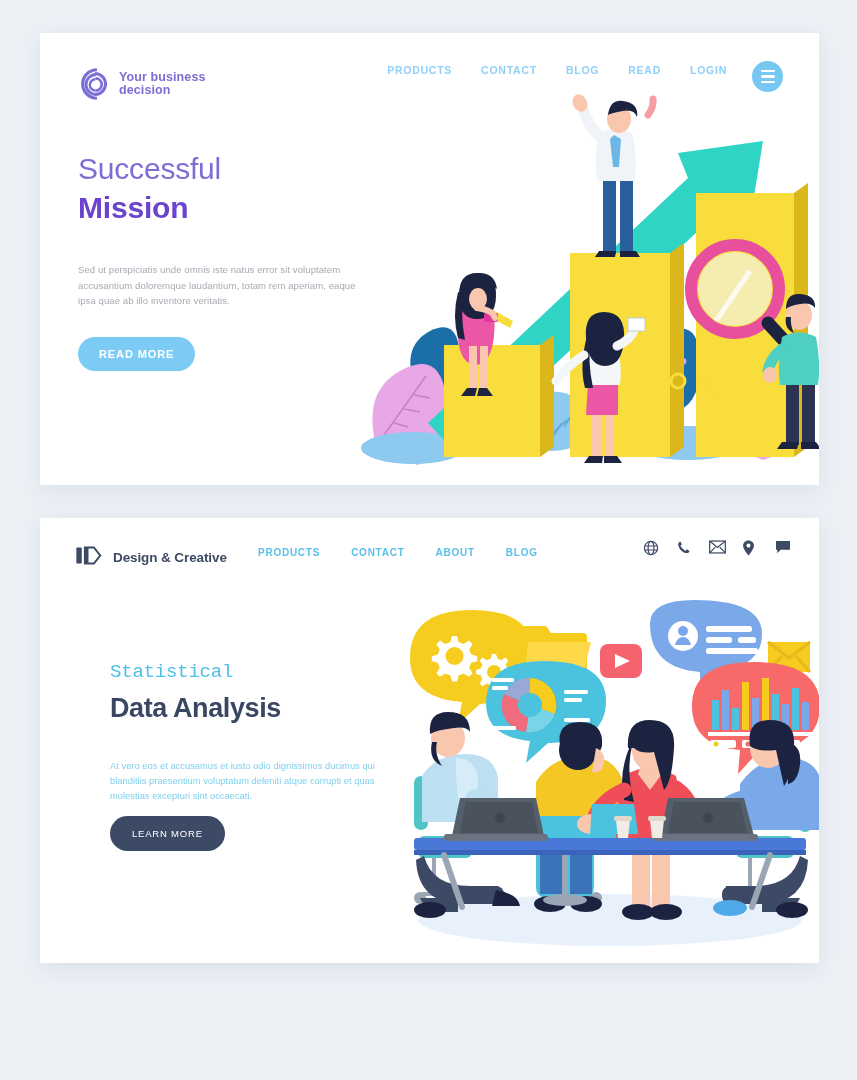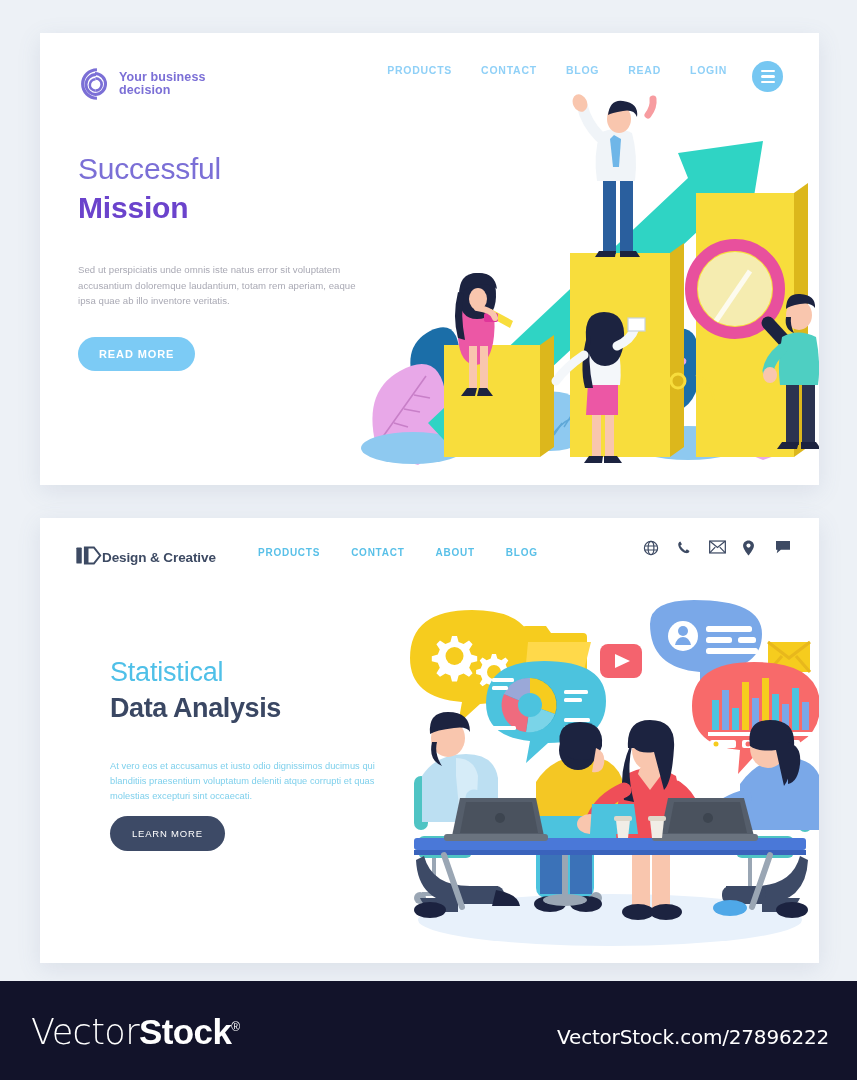--- a/index.html
+++ b/index.html
@@ -53,33 +53,33 @@
   }
   .btn-read {
     margin-top:28px; display:inline-block;
     background:#7ccbf5; color:#fff; border:none;
     font-size:11px; font-weight:bold; letter-spacing:.9px;
     padding:11px 21px; border-radius:20px; cursor:pointer;
     font-family:"Liberation Sans", sans-serif;
   }
 
   
-  .brand2 { position:absolute; left:35px; top:24px; display:flex; align-items:center; gap:0; }
+  .brand2 { position:absolute; left:35px; top:24px; display:flex; align-items:center; gap:11px; }
   .brand2-text { font-size:13.5px; font-weight:bold; color:#3d4a63; letter-spacing:-.1px;}
   .nav2 { position:absolute; left:218px; top:29px; display:flex; gap:31px; }
   .nav2 a {
     font-size:10px; font-weight:bold; color:#59c0e8;
     letter-spacing:.75px; text-decoration:none; white-space:nowrap;
   }
   .icons2 { position:absolute; right:28px; top:22px; display:flex; gap:17px; align-items:center; }
   .icons2 span { width:16px; height:16px; display:block; color:#3d4a63; }
 
   
   .p2-copy { position:absolute; left:70px; top:133px; width:320px; }
-  .h2-light { font-size:27px; color:#4fc0e8; font-weight:normal; line-height:35px; letter-spacing:-.2px;}
+  .h2-light { font-size:19px; color:#4fc0e8; font-weight:normal; line-height:35px; letter-spacing:-.2px;font-family:Liberation Mono, monospace;}
   .h2-bold  { font-size:27px; color:#3a4763; font-weight:bold;   line-height:37px; letter-spacing:-.4px;}
   .p2-body {
     margin-top:32px; font-size:9.3px; line-height:15px;
     color:#7fd0ec; width:292px; letter-spacing:.03px;
   }
   .btn-learn {
     margin-top:12px; display:inline-block;
     background:#3d4a66; color:#fff; border:none;
     font-size:9.5px; letter-spacing:.8px;
     padding:12px 22px; border-radius:20px; cursor:pointer;
@@ -509,20 +509,14 @@
     <button class="btn-read">READ MORE</button>
   </div>
 
   <div class="p2-copy" style="position:absolute; left:110px; top:655px;">
     <div class="h2-light">Statistical</div>
     <div class="h2-bold">Data Analysis</div>
     <p class="p2-body">At vero eos et accusamus et iusto odio dignissimos ducimus qui blanditiis praesentium voluptatum deleniti atque corrupti et quas molestias excepturi sint occaecati.</p>
     <button class="btn-learn">LEARN MORE</button>
   </div>
 
-  <div id="footer">
-    <div class="vs-logo">
-      <span class="thin">Vector</span><span class="thick">Stock</span><sup>®</sup>
-    </div>
-    <div class="vs-url">VectorStock.com/27896222</div>
-  </div>
 
 </div>
 
 </body></html>

